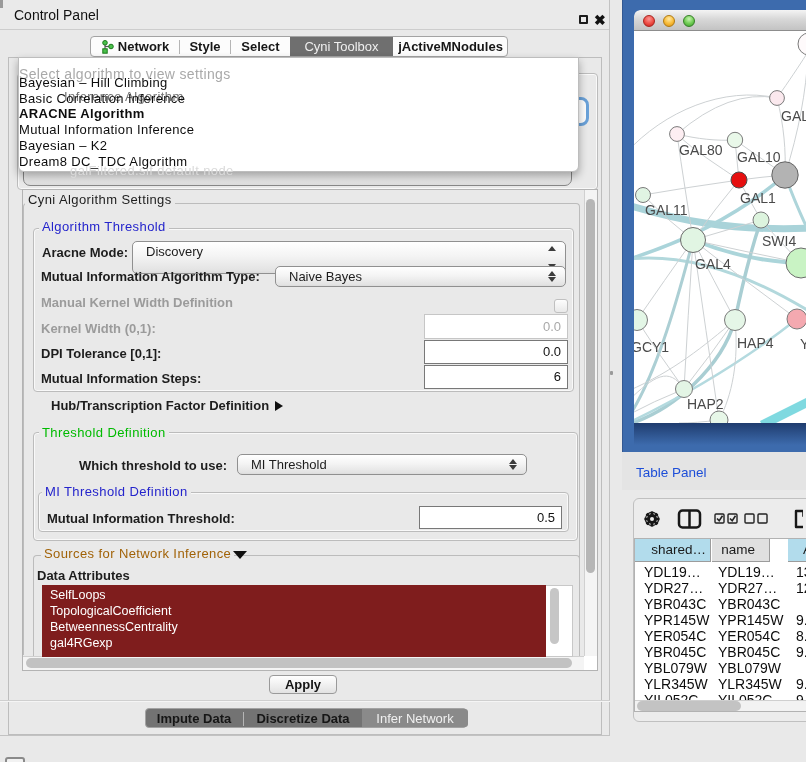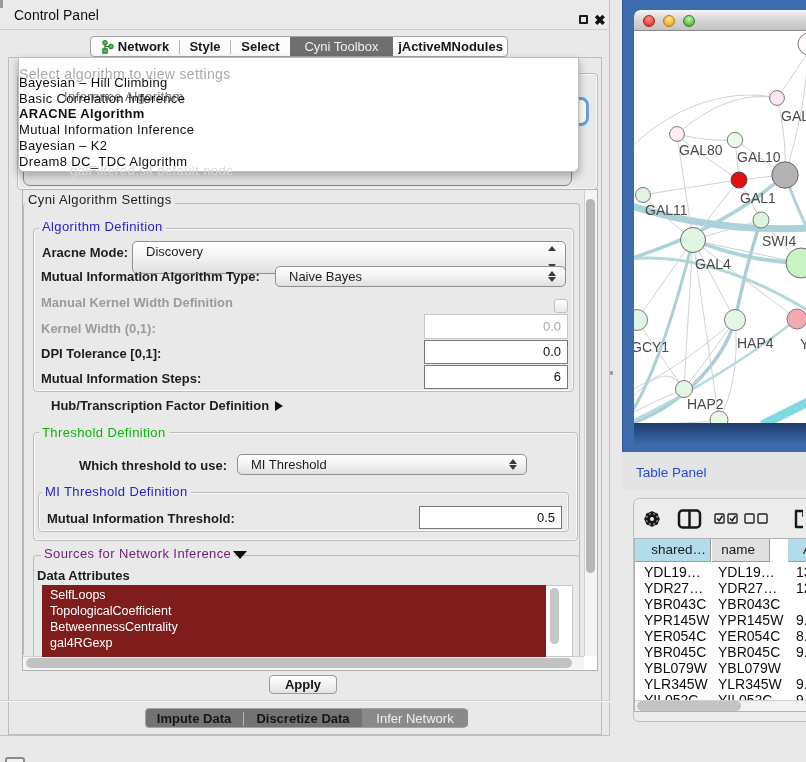--- a/index.html
+++ b/index.html
@@ -41,21 +41,21 @@
   <div class="abs" style="left:586px;top:199px;width:9px;height:374px;background:#b6b6b6;border-radius:5px;"></div>
 
   <div class="abs" style="left:23px;top:656px;width:561px;height:14px;background:#f4f4f4;border-top:1px solid #d0d0d0;"></div>
   <div class="abs" style="left:26px;top:658px;width:546px;height:10px;background:#c2c2c2;border-radius:5px;"></div>
   <div class="abs" style="left:584px;top:656px;width:13px;height:14px;background:#fff;"></div>
 
   <div class="abs" style="left:23px;top:203px;width:557px;height:452px;border:1px solid #bcbcbc;border-bottom:none;border-radius:4px 4px 0 0;"></div>
   <div class="gtitle" style="left:25px;top:192px;color:#1d1d1d;">Cyni Algorithm Settings</div>
 
   <div class="group" style="left:33px;top:228px;width:541px;height:164px;"></div>
-  <div class="gtitle" style="left:39px;top:219px;color:#2424cc;">Algorithm Definition</div>
+  <div class="gtitle" style="left:39px;top:219px;color:#2424cc;">Algorithm Threshold</div>
 
   <div class="lbl" style="left:42px;top:245px;">Aracne Mode:</div>
   <div class="combo" style="left:132px;top:241px;width:434px;height:33px;">
     <span class="ctext">Discovery</span>
     <span class="arr" style="right:9px;top:4px;border-left:4px solid transparent;border-right:4px solid transparent;border-bottom:5px solid #3c3c3c;"></span>
     <span class="arr" style="right:9px;bottom:4px;border-left:4px solid transparent;border-right:4px solid transparent;border-top:5px solid #3c3c3c;"></span>
   </div>
 
   <div class="lbl" style="left:41px;top:269px;">Mutual Information Algorithm Type:</div>
   <div class="combo" style="left:275px;top:266px;width:291px;height:21px;">
@@ -89,21 +89,21 @@
     <span class="arr" style="right:9px;bottom:4px;border-left:4px solid transparent;border-right:4px solid transparent;border-top:5px solid #3c3c3c;"></span>
   </div>
 
   <div class="group" style="left:38px;top:492px;width:531px;height:40px;"></div>
   <div class="gtitle" style="left:42px;top:484px;color:#2424cc;">MI Threshold Definition</div>
 
   <div class="lbl" style="left:47px;top:511px;">Mutual Information Threshold:</div>
   <div class="field" style="left:419px;top:506px;width:143px;height:23px;border:1px solid #787878;color:#111;padding:3px 6px 0 0;">0.5</div>
 
   <div class="abs" style="left:33px;top:555px;width:547px;height:101px;border:1px solid #bcbcbc;border-bottom:none;border-radius:4px 4px 0 0;"></div>
-  <div class="gtitle" style="left:41px;top:546px;color:#701a75;">Sources for Network Inference</div>
+  <div class="gtitle" style="left:41px;top:546px;color:#a16207;">Sources for Network Inference</div>
   <div class="arr" style="left:233px;top:551px;border-left:7.5px solid transparent;border-right:7.5px solid transparent;border-top:8px solid #101010;"></div>
 
   <div class="lbl" style="left:37px;top:568px;">Data Attributes</div>
 
   <div class="abs" style="left:42px;top:585px;width:531px;height:72px;background:#fff;border:1px solid #c8c8c8;"></div>
   <div class="abs" style="left:42px;top:585px;width:504px;height:72px;background:#7f1d1d;color:#fff;font-size:12.5px;padding:2px 0 0 8px;line-height:16px;">
     SelfLoops<br>TopologicalCoefficient<br>BetweennessCentrality<br>gal4RGexp
   </div>
   <div class="abs" style="left:550px;top:588px;width:9px;height:56px;background:#c6c6c6;border-radius:5px;"></div>
 

